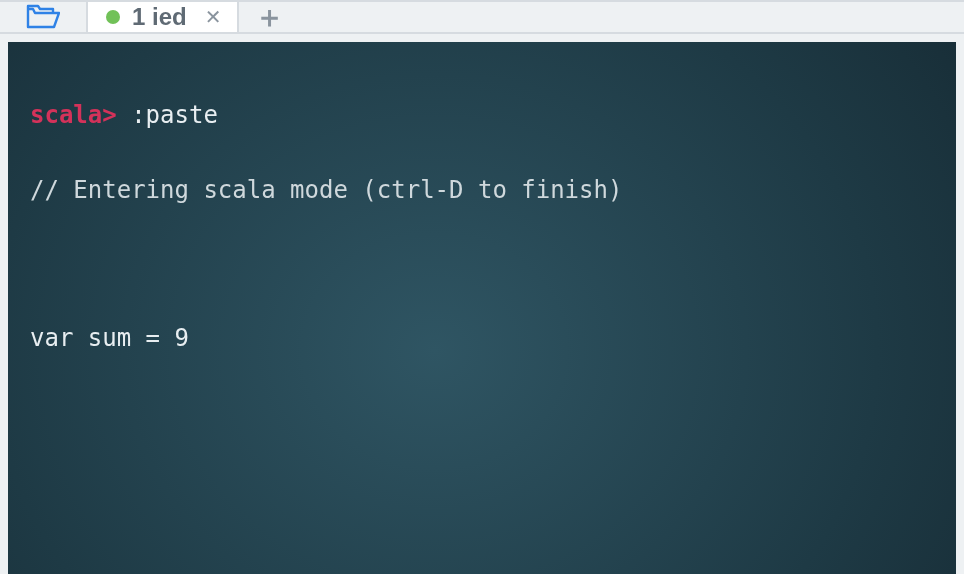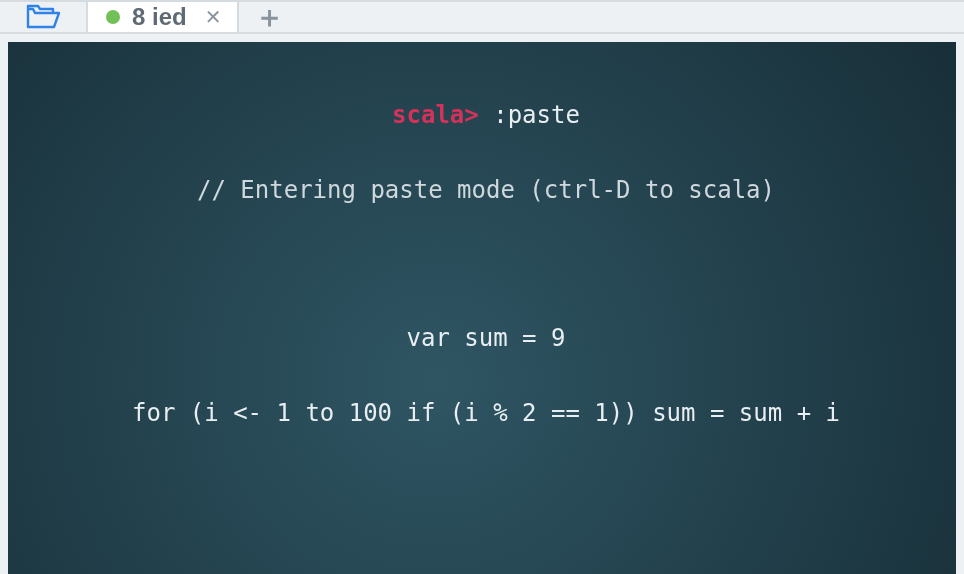--- a/index.html
+++ b/index.html
@@ -58,52 +58,51 @@
     background: radial-gradient(ellipse at 45% 40%, #2f5563 0%, #1e3a45 60%, #152831 100%);
     color: #dfe6ea;
     font-family: "Menlo","Consolas","DejaVu Sans Mono",monospace;
     font-size: 24px;
     line-height: 1.55;
     padding: 18px 14px 10px 22px;
     white-space: pre;
     overflow: hidden;
     position: relative;
   }
-  .line { display: block; white-space: pre; text-align: center; }
+  .line { display: block; white-space: pre; }
   .c-prompt { color: #d4325a; font-weight: 600; }
   .c-white  { color: #e8eef1; }
   .c-greyw  { color: #cfd8dc; }
 </style>
 </head>
 <body>
 
 <div class="window">
   <div class="tabbar">
     <div class="folder-box">
       <svg viewBox="0 0 34 28">
         <path d="M2 6 L2 24 L28 24 L33 10 L9 10 L7 6 Z M2 6 L2 3 L12 3 L14 6 L27 6 L27 10" fill="none" stroke="#2f82e6" stroke-width="2.4" stroke-linejoin="round" stroke-linecap="round"></path>
       </svg>
     </div>
     <div class="tab">
       <span class="dot"></span>
-      <span class="label">8 ied</span>
+      <span class="label">1 ied</span>
       <span class="close">✕</span>
     </div>
     <div class="newtab">
       <span class="plus">＋</span>
     </div>
   </div>
 
   <div class="term-wrap">
     <div class="terminal">
 <span class="line"><span class="c-prompt">scala&gt;</span><span class="c-white"> :paste</span></span>
-<span class="line c-greyw">// Entering paste mode (ctrl-D to scala)</span>
+<span class="line c-greyw">// Entering scala mode (ctrl-D to finish)</span>
 <span class="line"> </span>
 <span class="line c-white">var sum = 9</span>
-<span class="line c-white">for (i &lt;- 1 to 100 if (i % 2 == 1)) sum = sum + i</span>
 <span class="line"> </span>
 <span class="line"> </span>
 
 
 
 
 
       
     </div>
   </div>

